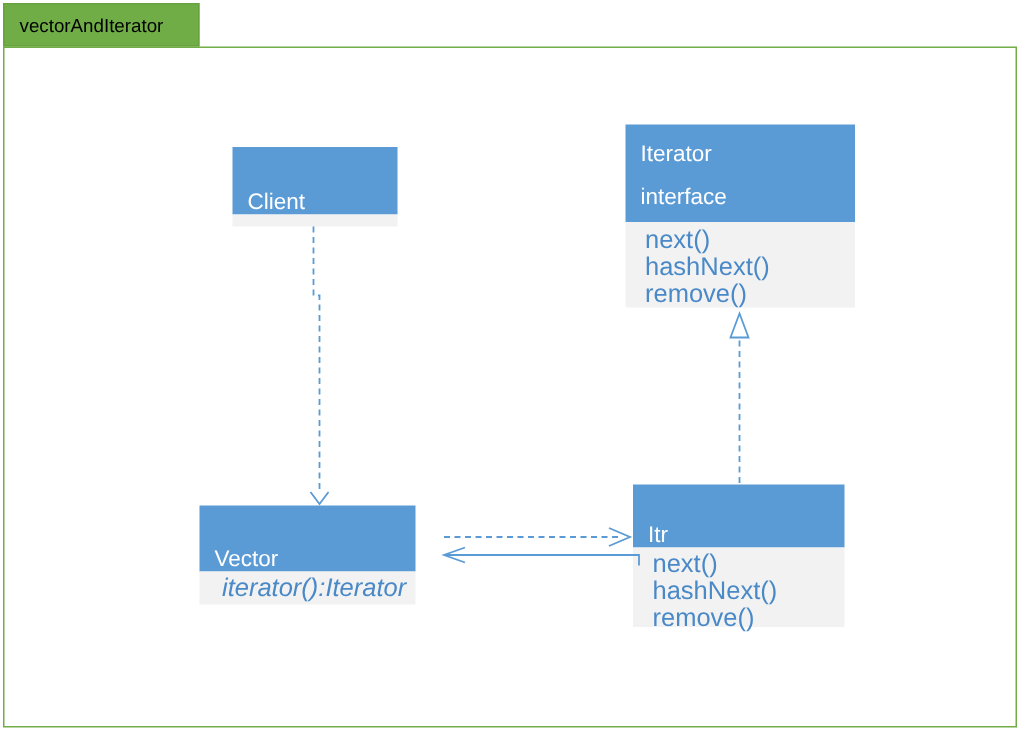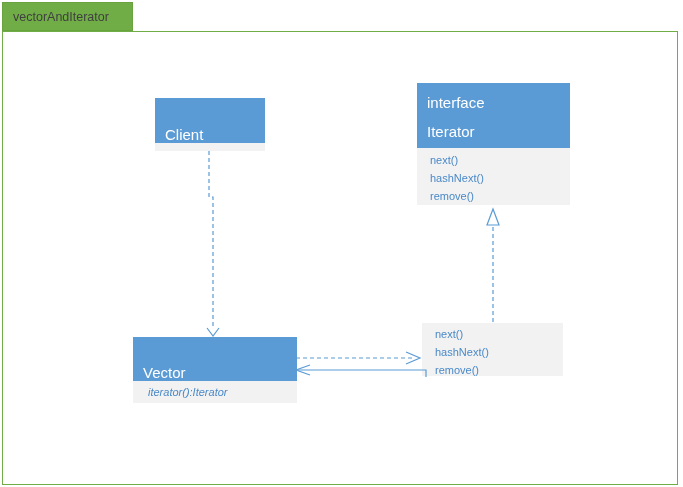--- a/index.html
+++ b/index.html
@@ -18,21 +18,21 @@
     width: 683px; height: 487px;
   }
   
   #diagram-tab {
     position: absolute;
     left: 2px; top: 2px;
     width: 131px; height: 29px;
     background: #70ad47;
     border: 1px solid #69a33f;
     box-sizing: border-box;
-    color: #404040;
+    color: #000000;
     font-size: 12.5px;
     display: flex;
     align-items: center;
     padding-left: 10px;
     z-index: 3;
   }
   
   #diagram-canvas {
     position: absolute;
     left: 2px; top: 31px;
@@ -61,37 +61,37 @@
   .uml-header.double {
     font-size: 15px;
     padding-top: 5px;
   }
   .uml-header.double .title-line {
     line-height: 29px;
   }
   .uml-body {
     background: #f2f2f2;
     color: #4a89c8;
-    font-size: 11px;
+    font-size: 17px;
     box-sizing: border-box;
   }
   .uml-body .method {
     line-height: 18px;
     padding-left: 13px;
     white-space: nowrap;
   }
   #box-client   { left: 155px; top: 98px;  width: 110px; }
   #box-client   .uml-header { height: 45px; }
   #box-client   .uml-body   { height: 8px; }
 
   #box-iterator { left: 417px; top: 83px;  width: 153px; }
   #box-iterator .uml-header { height: 65px; }
   #box-iterator .uml-body   { height: 57px; padding-top: 3px; }
 
-  #box-vector   { left: 133px; top: 337px; width: 164px; }
+  #box-vector   { left: 133px; top: 337px; width: 144px; }
   #box-vector   .uml-header { height: 44px; }
   #box-vector   .uml-body   { height: 22px; }
   #box-vector   .uml-body .method { line-height: 22px; padding-left: 15px; font-style: italic; }
 
   #box-itr      { left: 422px; top: 323px; width: 141px; }
   #box-itr      .uml-header { height: 42px; }
   #box-itr      .uml-body   { height: 53px; padding-top: 2px; }
 
   
   #connectors {
@@ -118,40 +118,43 @@
 
   <div class="uml-class" id="box-client">
     <div class="uml-header single">
       <span class="title-line">Client</span>
     </div>
     <div class="uml-body"></div>
   </div>
 
   <div class="uml-class" id="box-iterator">
     <div class="uml-header double">
+      <div class="title-line">Iterator</div>
       <div class="title-line">interface</div>
-      <div class="title-line">Iterator</div>
     </div>
     <div class="uml-body">
       <div class="method">next()</div>
       <div class="method">hashNext()</div>
       <div class="method">remove()</div>
     </div>
   </div>
 
   <div class="uml-class" id="box-vector">
     <div class="uml-header single">
       <span class="title-line">Vector</span>
     </div>
     <div class="uml-body">
       <div class="method">iterator():Iterator</div>
     </div>
   </div>
 
   <div class="uml-class" id="box-itr">
+    <div class="uml-header single">
+      <span class="title-line">Itr</span>
+    </div>
     <div class="uml-body">
       <div class="method">next()</div>
       <div class="method">hashNext()</div>
       <div class="method">remove()</div>
     </div>
   </div>
 
   <svg id="connectors" xmlns="http://www.w3.org/2000/svg" width="683" height="487" viewBox="0 0 683 487">
 
     <g stroke="#5b9bd5" stroke-width="1.2" fill="none">

